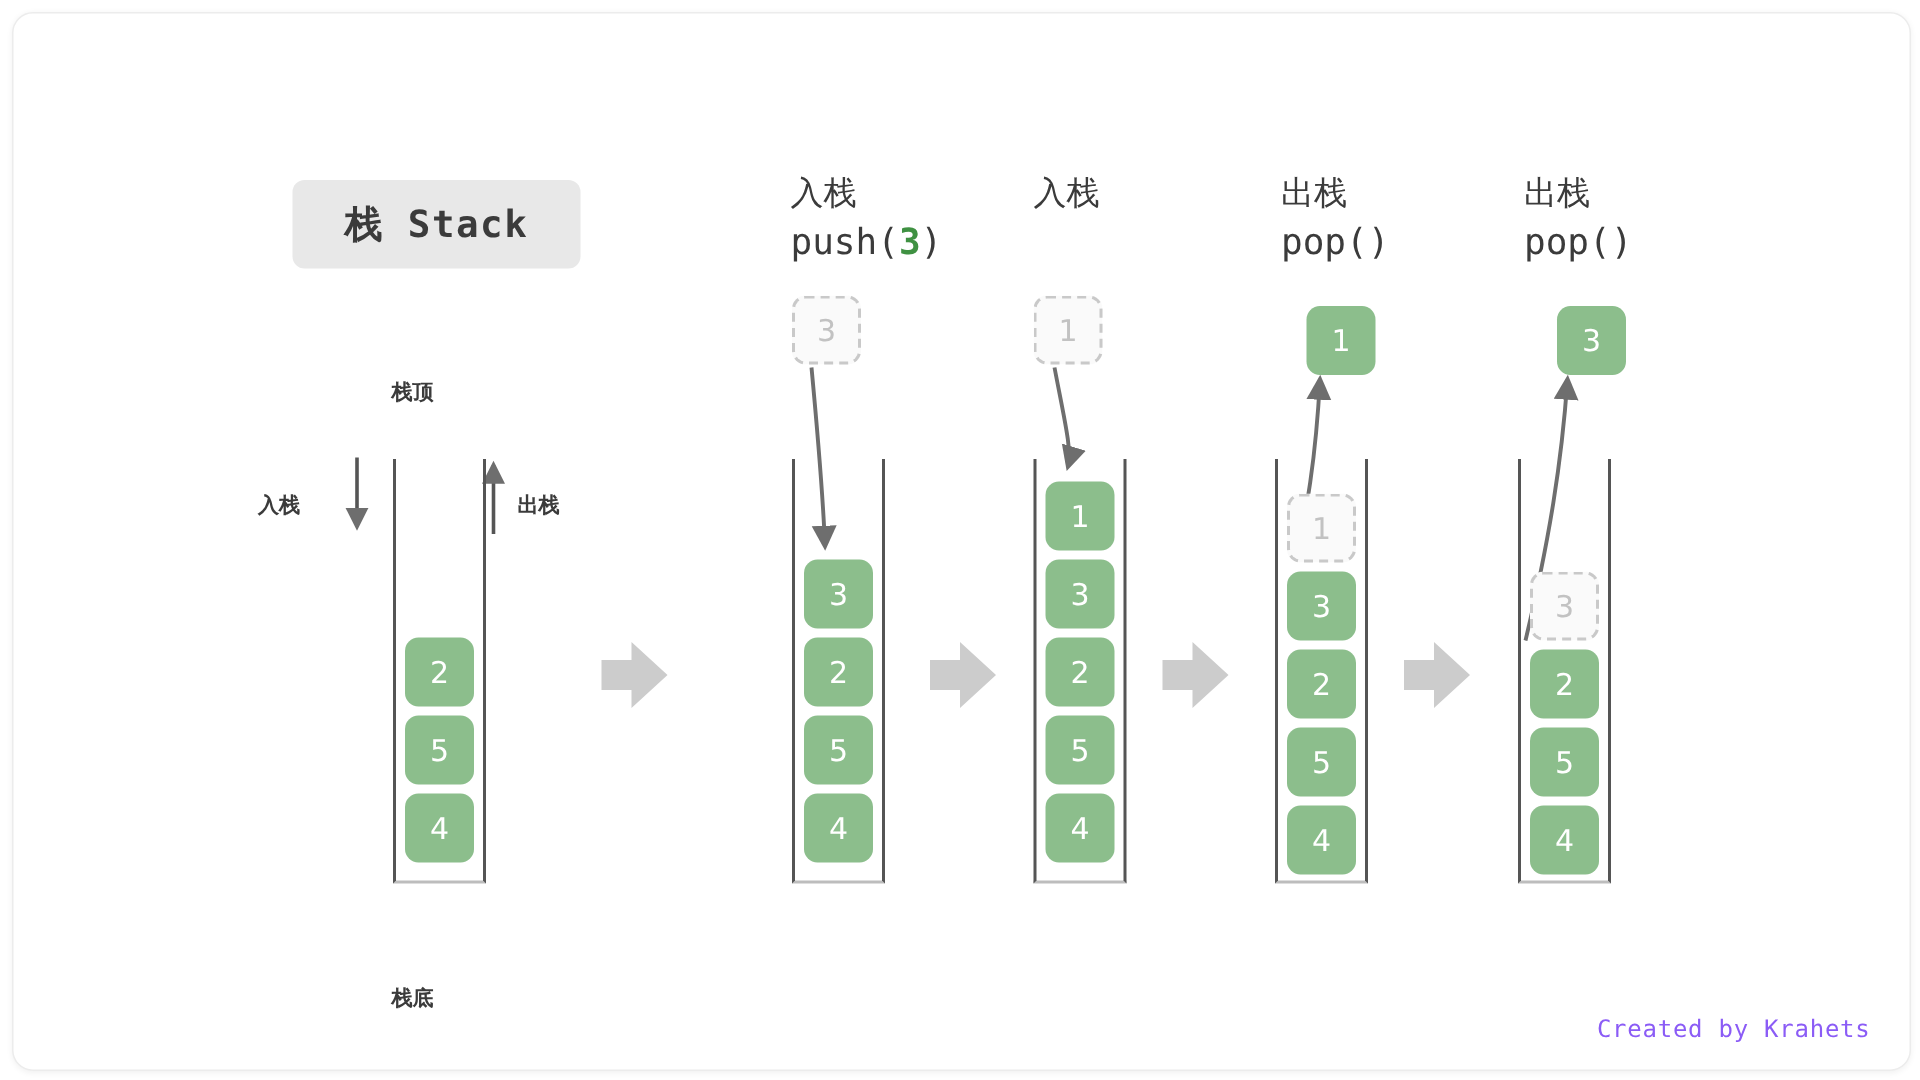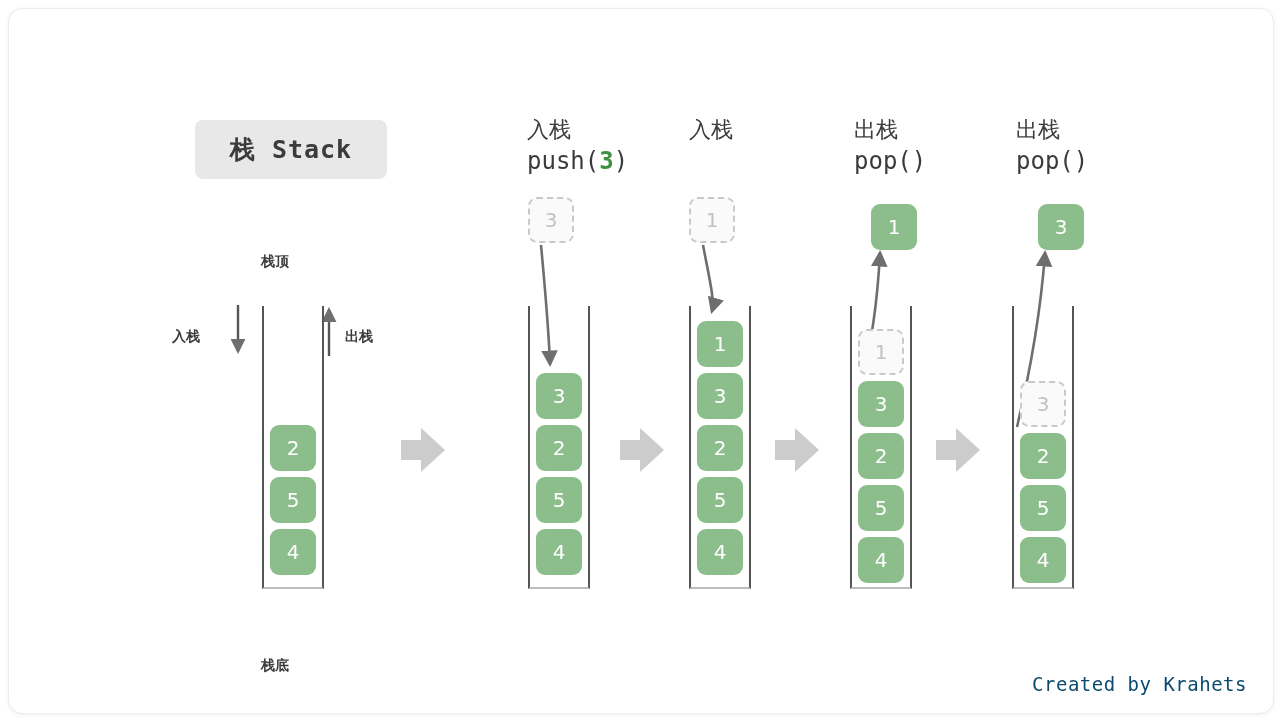--- a/index.html
+++ b/index.html
@@ -117,22 +117,22 @@
     border: 2px dashed #c9c9c9;
     color: #c2c2c2;
   }
 
   
   #footer-credit {
     position: absolute;
     right: 26px;
     bottom: 18px;
     font-family: "DejaVu Sans Mono", "Liberation Mono", monospace;
-    font-size: 19px;
-    color: #0c4a6e;
+    font-size: 16px;
+    color: #8b5cf6;
     letter-spacing: 0.5px;
   }
 
   .curve-layer {
     position: absolute;
     left: 0; top: 0;
     width: 1264px; height: 704px;
     pointer-events: none;
   }
 </style>

